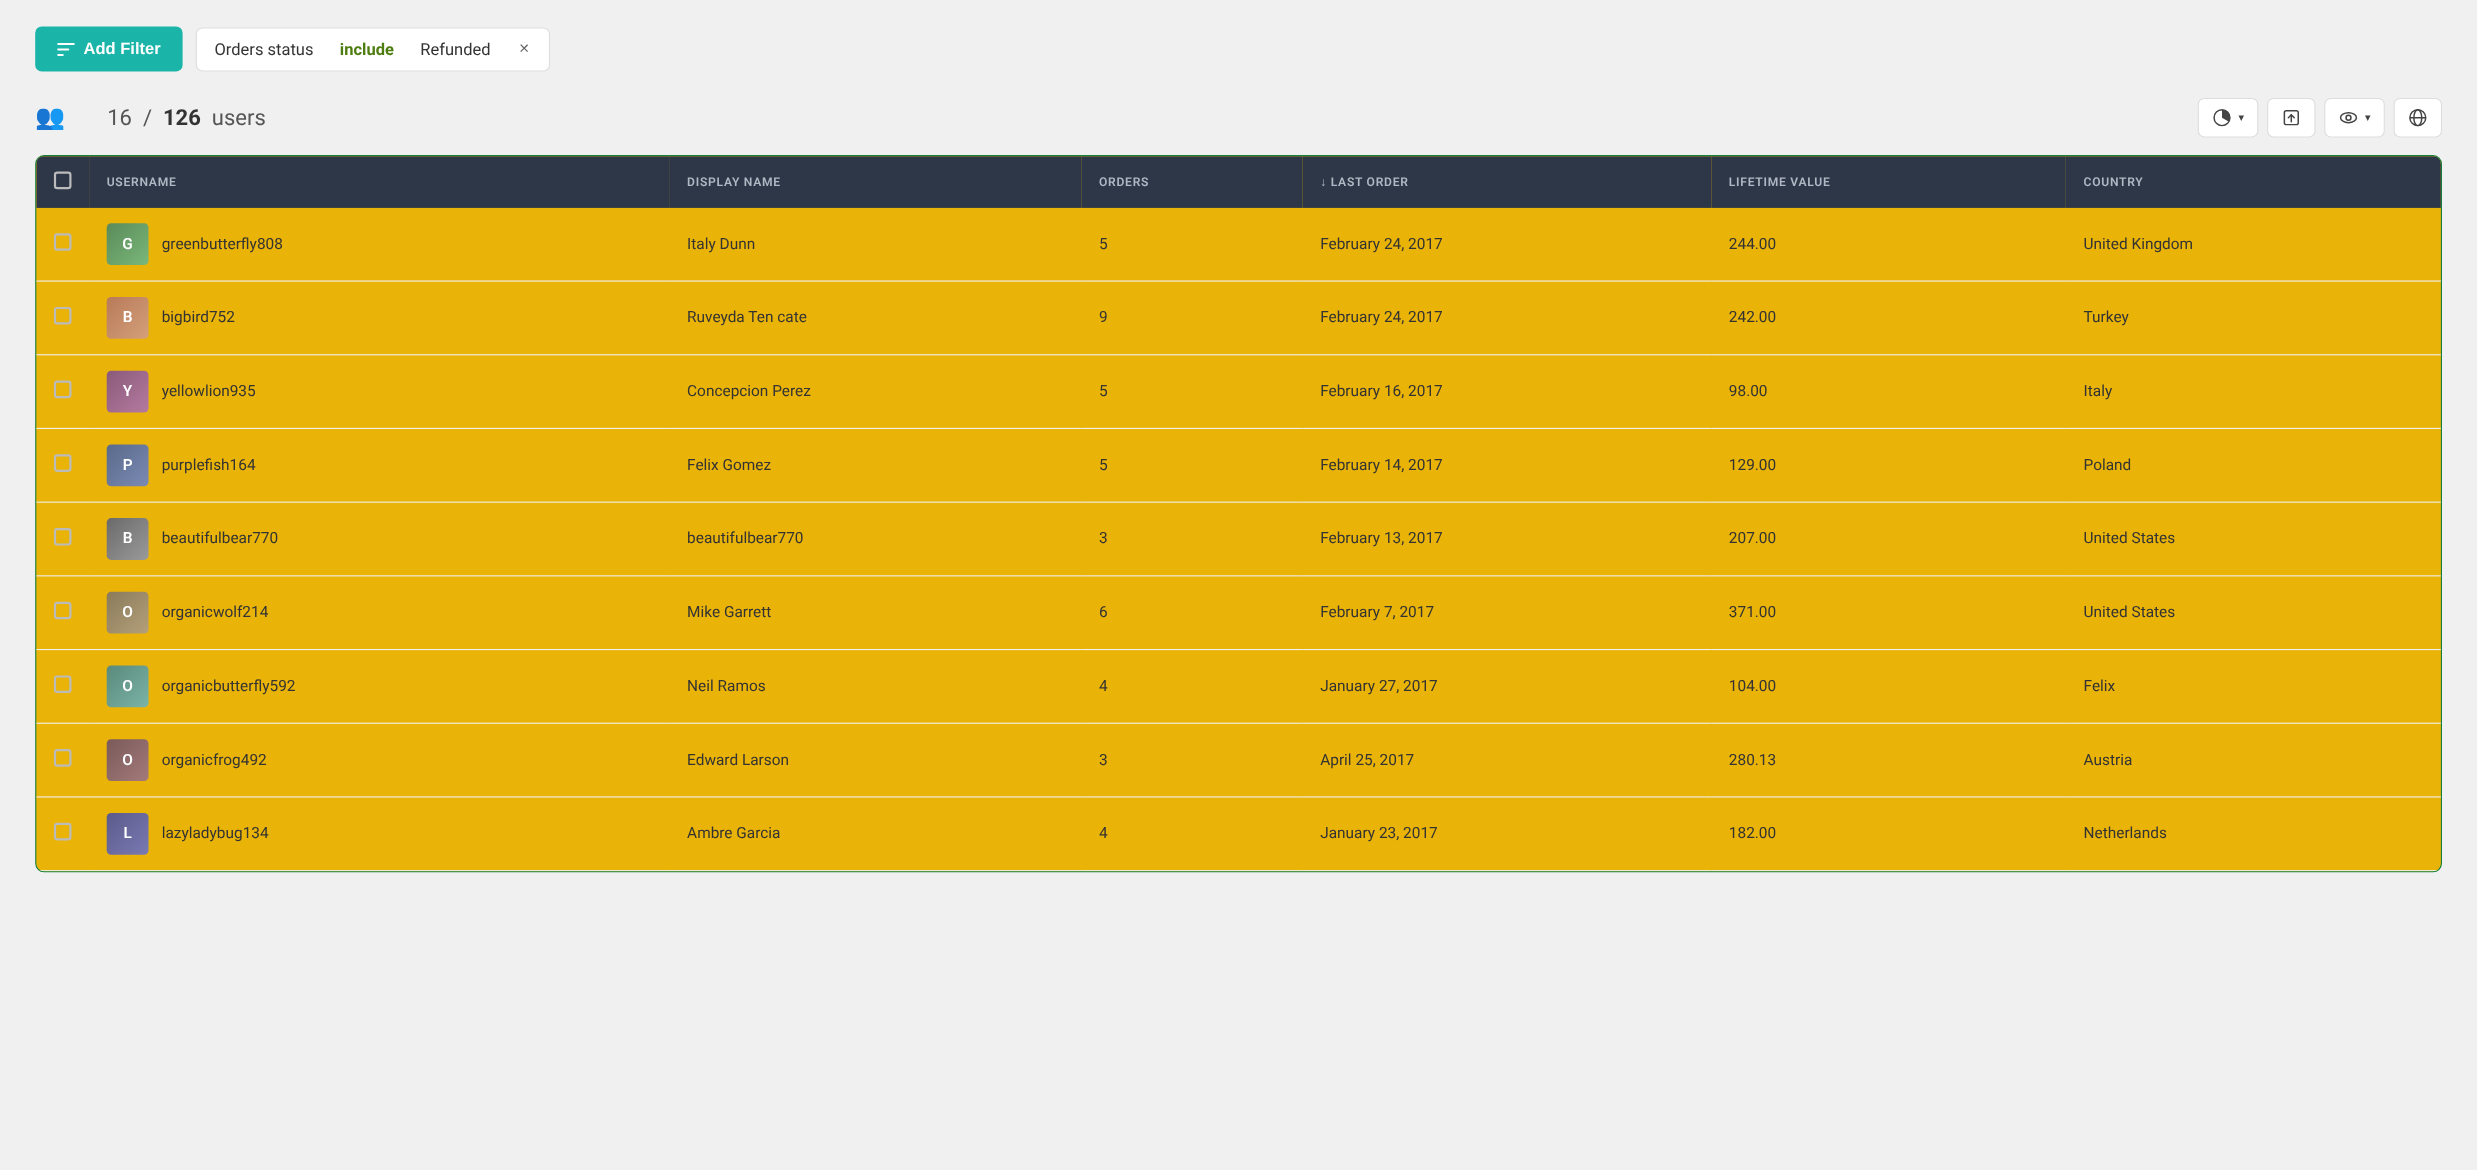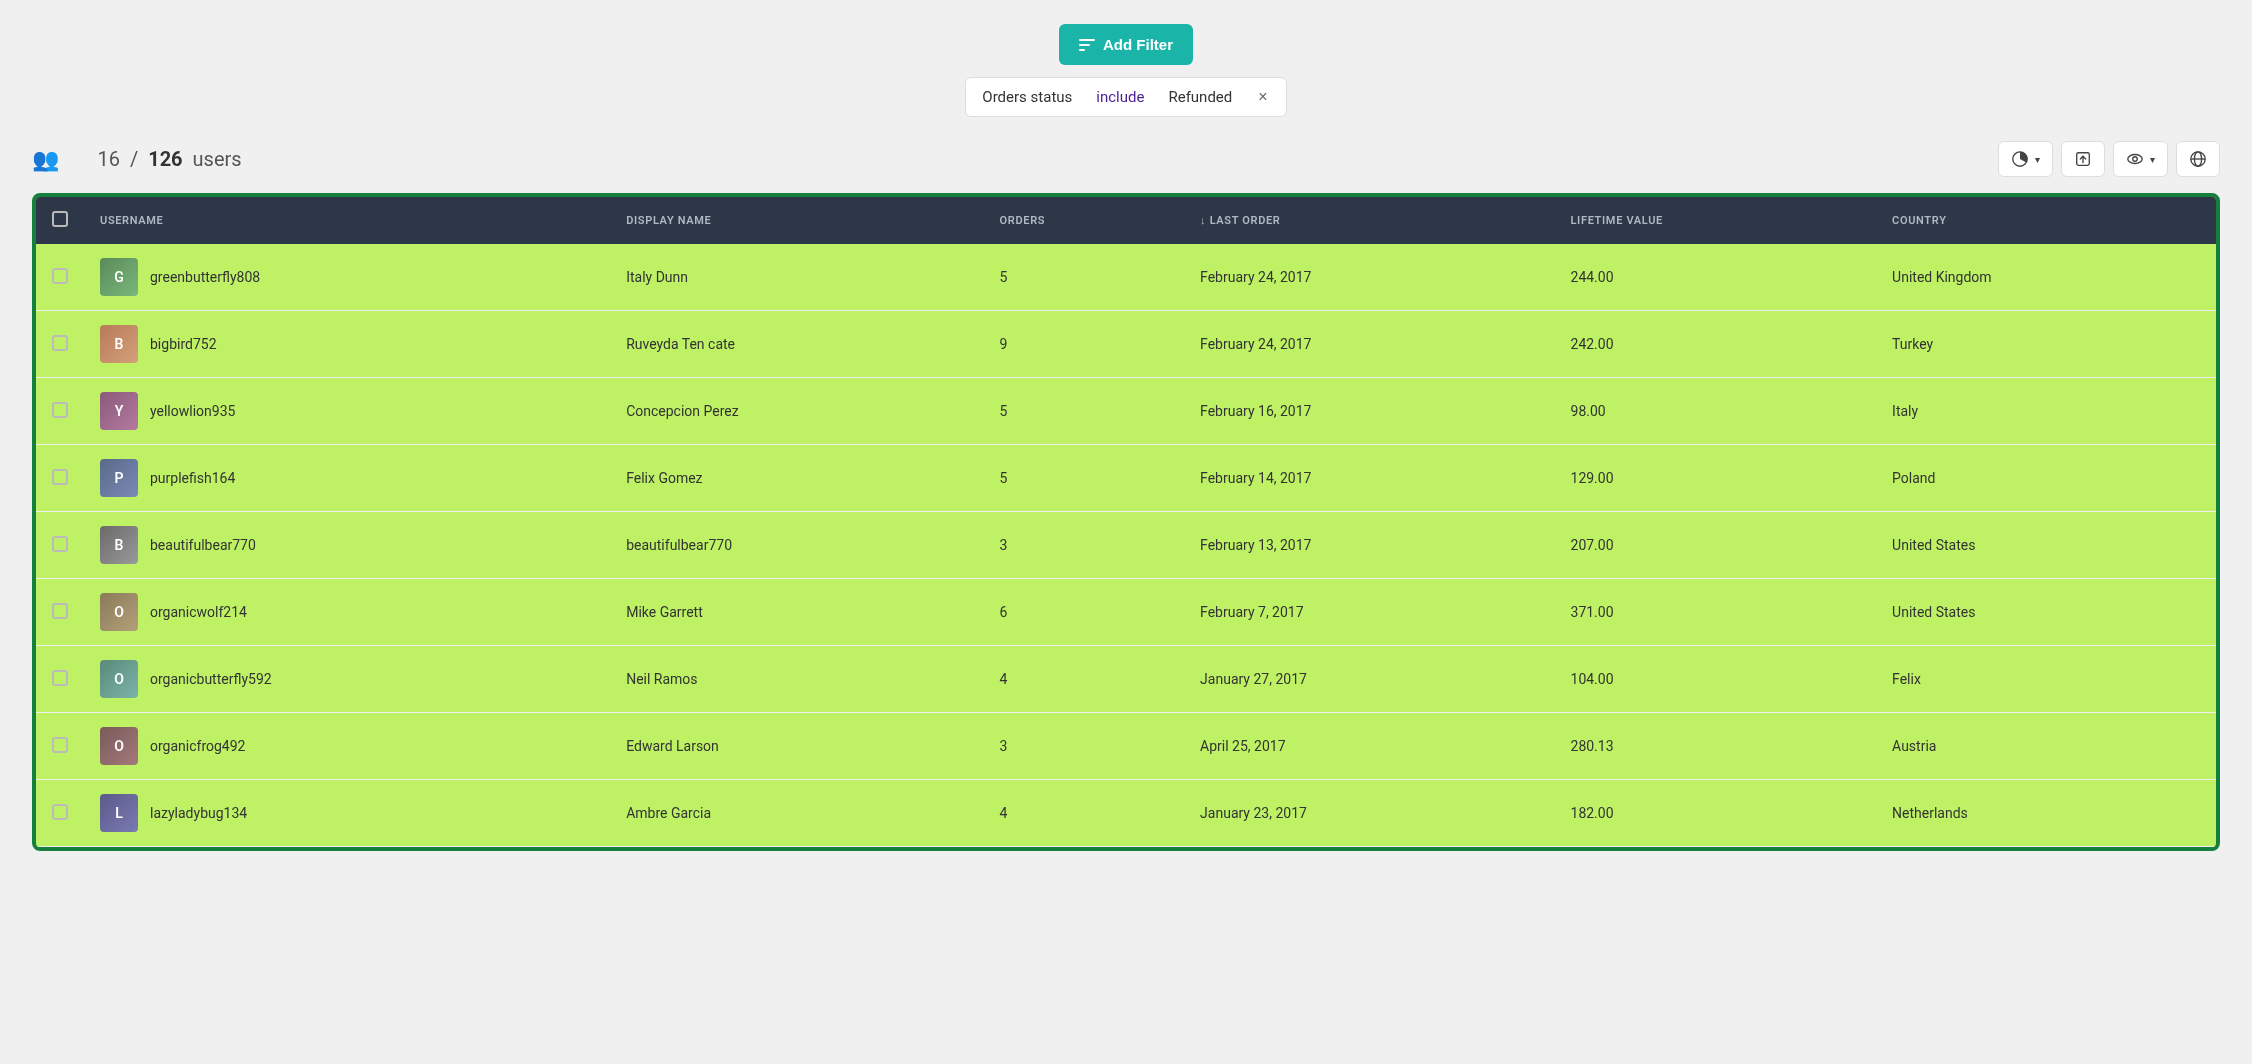--- a/index.html
+++ b/index.html
@@ -11,21 +11,20 @@
     }
     .page-wrapper {
       padding: 24px 32px;
     }
     
     .top-bar {
       display: flex;
       align-items: center;
       gap: 12px;
       margin-bottom: 24px;
-      flex-direction: column;
     }
     .add-filter-btn {
       display: flex;
       align-items: center;
       gap: 8px;
       background: #1ab5a8;
       color: #fff;
       border: none;
       border-radius: 6px;
       padding: 12px 20px;
@@ -54,22 +53,22 @@
       align-items: center;
       gap: 24px;
       background: #fff;
       border: 1px solid #ddd;
       border-radius: 6px;
       padding: 10px 16px;
       font-size: 15px;
       color: #333;
     }
     .filter-chip .include-word {
-      color: #4c1d95;
-      font-weight: 400;
+      color: #4d7c0f;
+      font-weight: 700;
     }
     .filter-chip .close-btn {
       cursor: pointer;
       color: #666;
       font-size: 16px;
       line-height: 1;
       background: none;
       border: none;
       padding: 0 2px;
     }
@@ -121,24 +120,24 @@
       width: 18px;
       height: 18px;
     }
     .toolbar-btn .chevron {
       font-size: 10px;
       margin-left: 2px;
     }
 
     
     .table-container {
-      background: #bef264;
+      background: #eab308;
       border-radius: 8px;
       overflow: hidden;
-      border: 4px solid #15803d;
+      border: 1px solid #15803d;
     }
     table {
       width: 100%;
       border-collapse: collapse;
     }
     thead tr {
       background: #2d3748;
       color: #ccc;
     }
     thead th {

